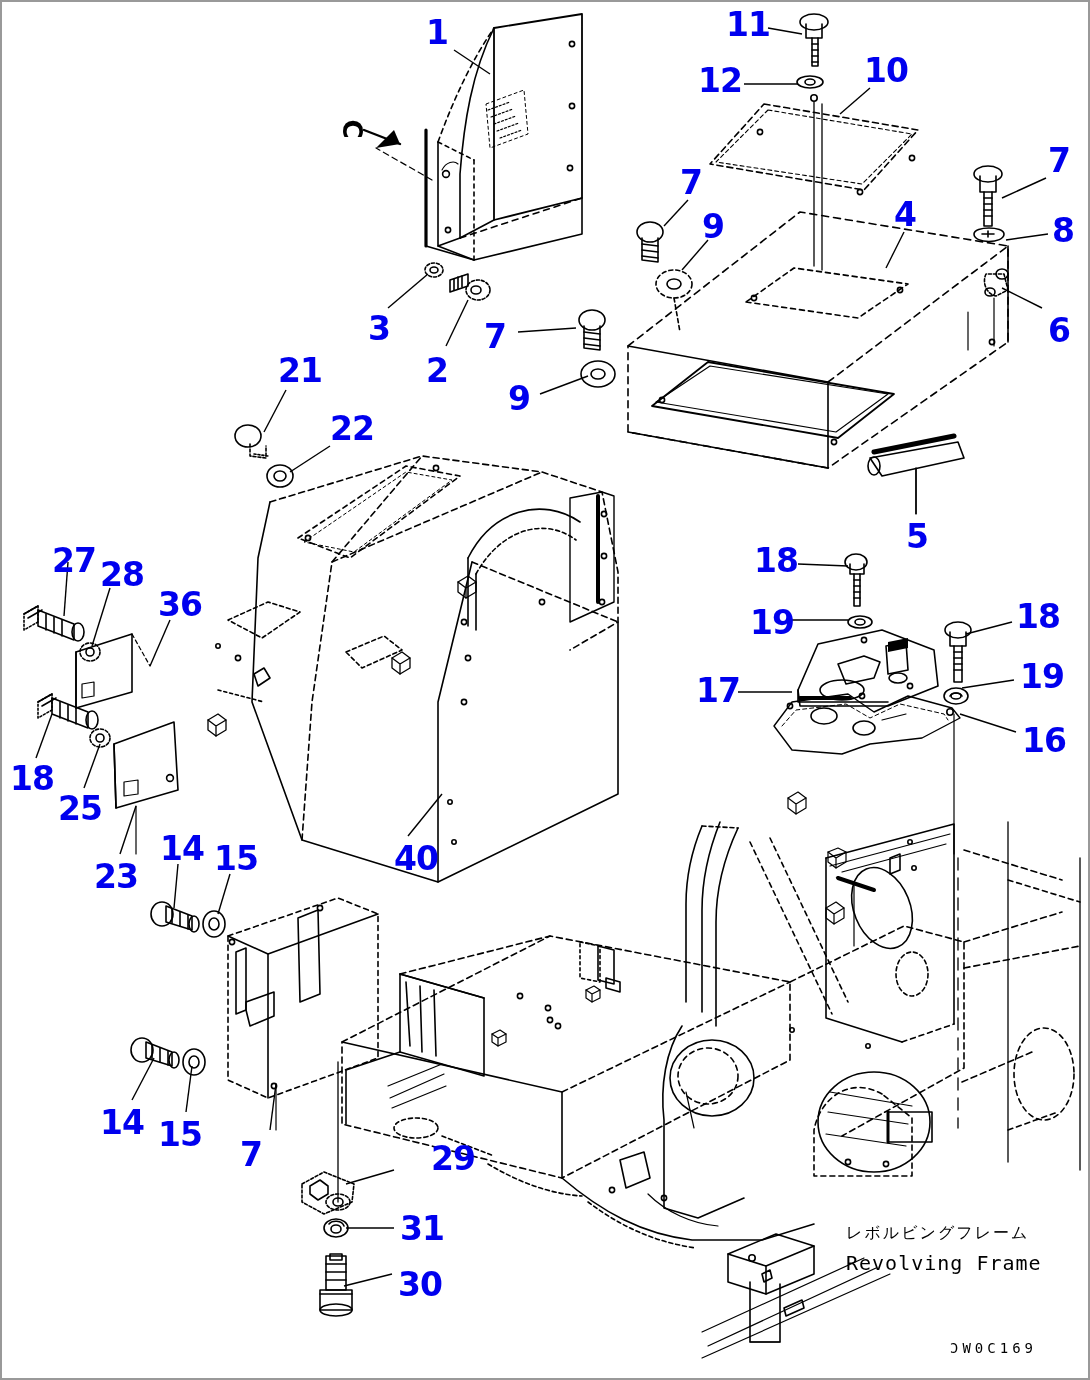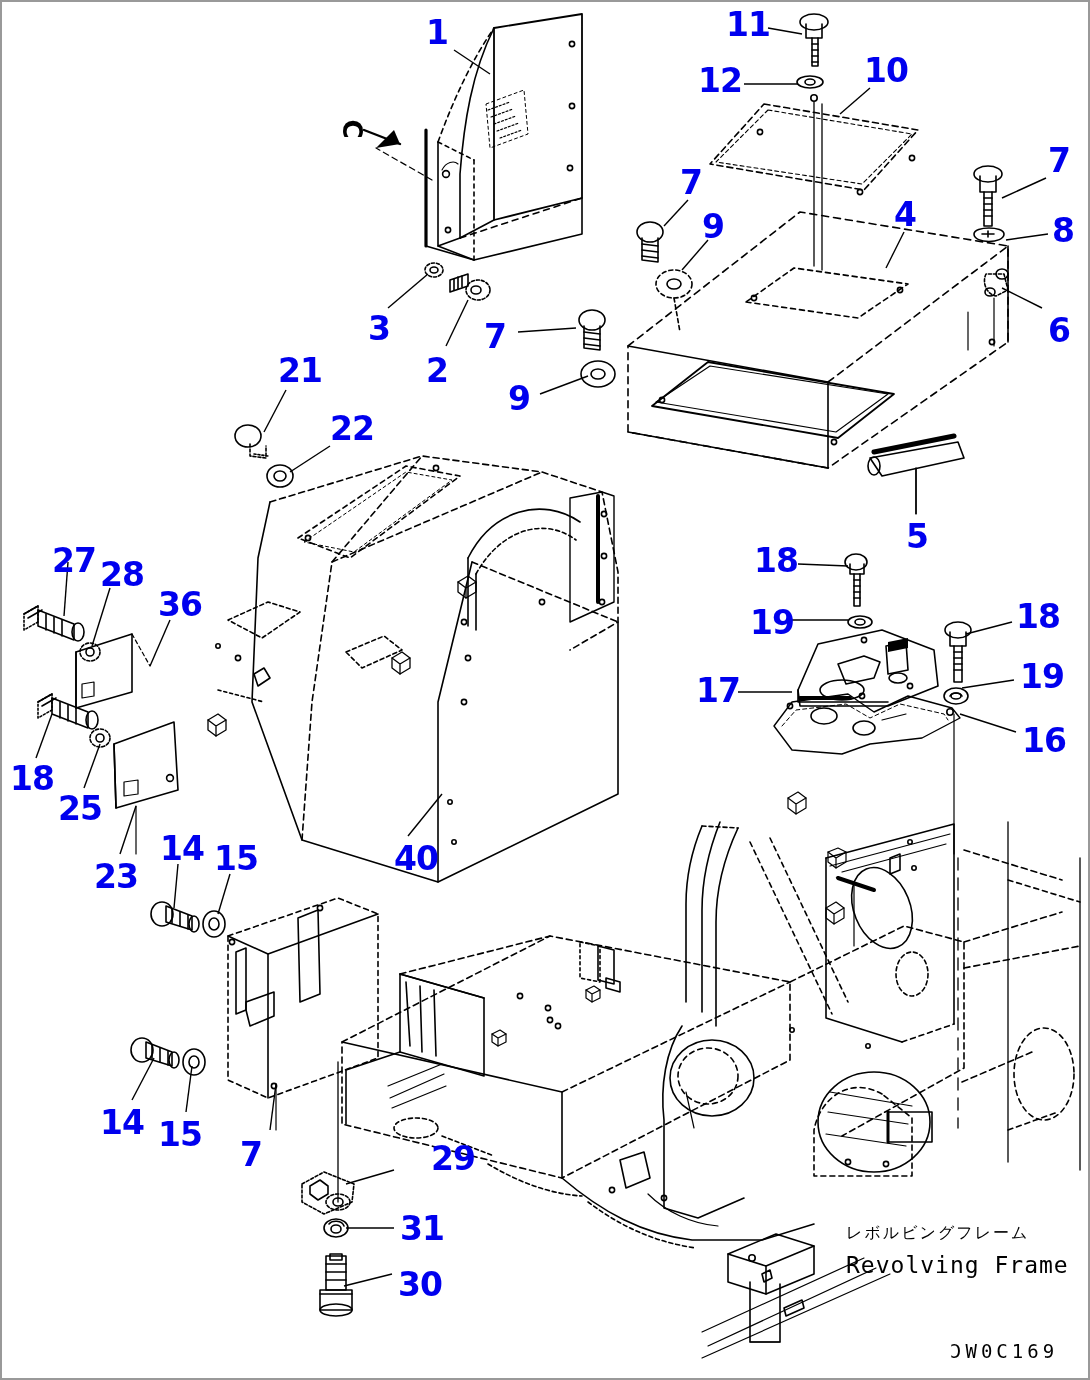--- a/index.html
+++ b/index.html
@@ -38,31 +38,31 @@
     line-height: 1;
     letter-spacing: -1px;
     white-space: nowrap;
     -webkit-user-select: none;
     user-select: none;
   }
   .caption {
     position: absolute;
     color: #000000;
     font-family: "DejaVu Sans Mono", monospace;
-    font-size: 23px;
+    font-size: 20px;
     line-height: 1.15;
     letter-spacing: 1px;
     white-space: nowrap;
   }
   .caption.jp { font-family: "DejaVu Sans", sans-serif; font-size: 16px; letter-spacing: 2px;}
   .drawing-code {
     position: absolute;
     color: #000000;
     font-family: "DejaVu Sans Mono", monospace;
-    font-size: 19px;
+    font-size: 14px;
     letter-spacing: 4px;
     white-space: nowrap;
   }
   .section-mark {
     position: absolute;
     color: #000000;
     font-family: "DejaVu Sans", sans-serif;
     font-weight: bold;
     font-size: 26px;
     transform: rotate(90deg);

